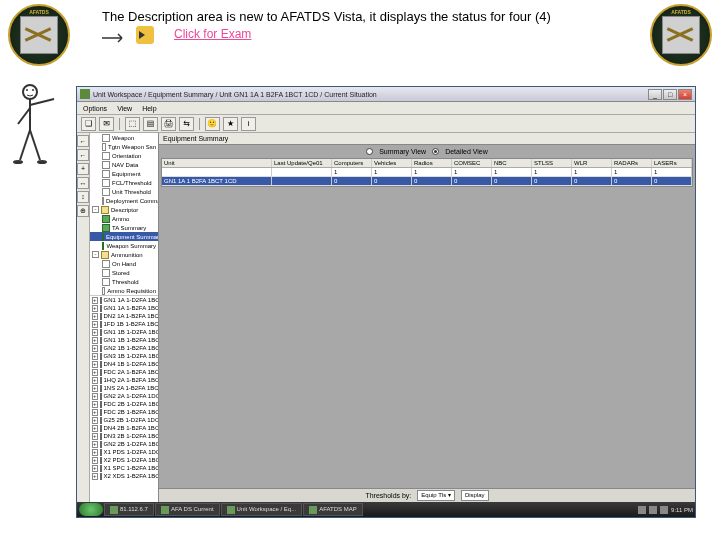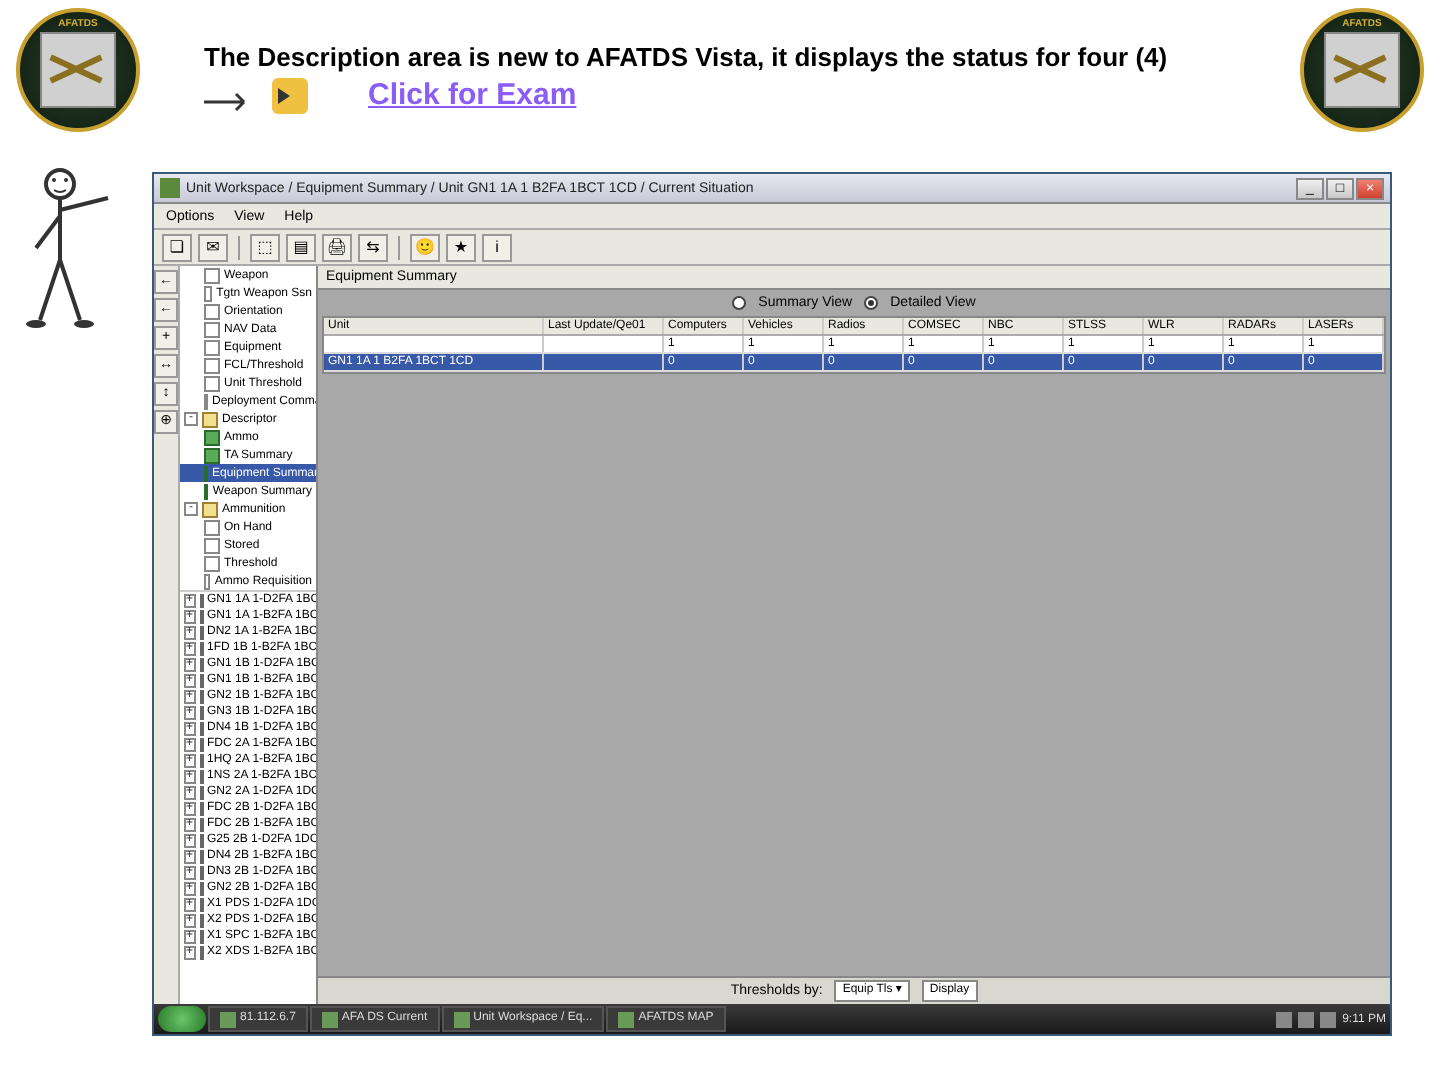--- a/index.html
+++ b/index.html
@@ -10,27 +10,27 @@
 .badge-right { right: 8px; }
 .badge-circle { width: 100%; height: 100%; border-radius: 50%; background: radial-gradient(circle, #2a3a2a 0%, #1a2a1a 60%, #0a1a0a 100%); border: 2px solid #c8a030; position: relative; display: flex; align-items: center; justify-content: center; }
 .badge-inner { width: 38px; height: 38px; background: #d0d0d0; border: 1px solid #888; position: relative; display: flex; align-items: center; justify-content: center; font-size: 6px; color: #333; font-weight: bold; }
 .badge-cross { position: absolute; width: 30px; height: 30px; }
 .badge-cross::before, .badge-cross::after { content: ''; position: absolute; background: #8a7020; width: 28px; height: 3px; top: 13px; left: 0; }
 .badge-cross::before { transform: rotate(25deg); }
 .badge-cross::after { transform: rotate(-25deg); }
 .badge-text { font-size: 5px; color: #d4af37; position: absolute; font-weight: bold; }
 .badge-text-top { top: 3px; }
 
-.desc { position: absolute; top: 20px; left: 102px; width: 546px; font-size: 13px; font-weight: bold; line-height: 1.35; }
+.desc { position: absolute; top: 8px; left: 102px; width: 546px; font-size: 13px; font-weight: normal; line-height: 1.35; }
 .desc-row { display: flex; align-items: center; gap: 6px; }
 .arrow-icon { display: inline-block; width: 28px; height: 10px; position: relative; }
 .arrow-icon svg { width: 100%; height: 100%; }
 .sound-icon { display: inline-block; width: 18px; height: 18px; background: #f0c040; border-radius: 3px; position: relative; }
 .sound-icon::before { content: ''; position: absolute; left: 3px; top: 5px; width: 0; height: 0; border-top: 4px solid transparent; border-bottom: 4px solid transparent; border-left: 6px solid #333; }
-.exam-link { color: #8b5cf6; text-decoration: underline; font-size: 15px; margin-left: 24px; }
+.exam-link { color: #ec4899; text-decoration: underline; font-size: 12px; margin-left: 14px; }
 
 .stick { position: absolute; left: 12px; top: 82px; width: 48px; height: 90px; }
 .stick svg { width: 100%; height: 100%; }
 
 .app { position: absolute; left: 76px; top: 86px; width: 620px; height: 432px; border: 1px solid #3a5a7a; background: #a8a8a8; font-size: 7px; }
 .titlebar { height: 15px; background: linear-gradient(#e8e8f0, #c8c8d8); display: flex; align-items: center; padding: 0 3px; border-bottom: 1px solid #888; }
 .title-icon { width: 10px; height: 10px; background: #5a8a3a; margin-right: 3px; }
 .title-text { flex: 1; font-size: 7px; color: #222; }
 .win-btns { display: flex; gap: 1px; }
 .win-btn { width: 14px; height: 11px; background: linear-gradient(#f0f0f0, #c8c8c8); border: 1px solid #888; font-size: 7px; text-align: center; line-height: 9px; }

